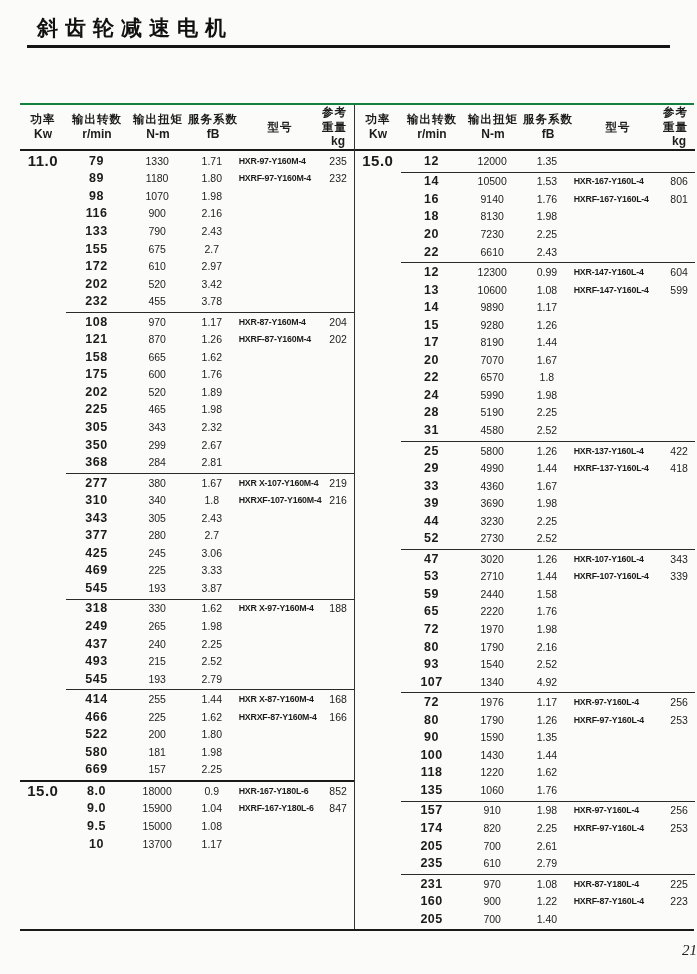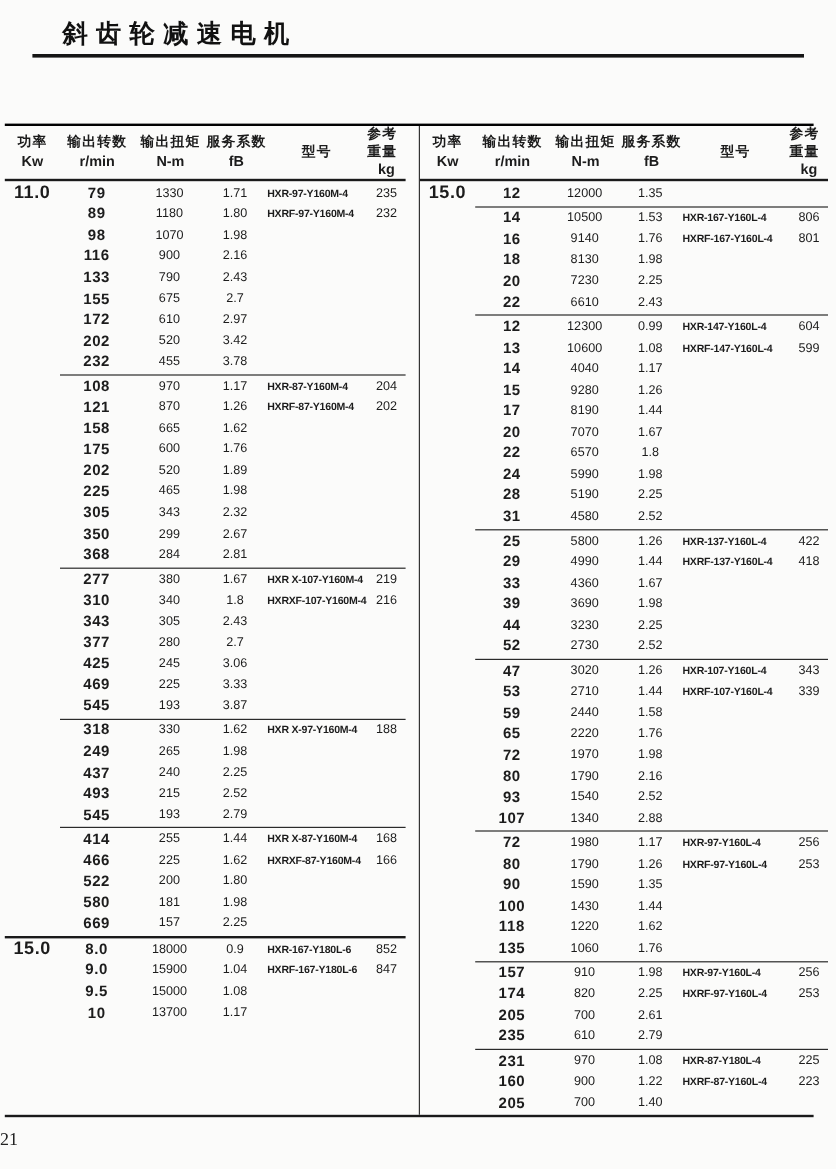--- a/index.html
+++ b/index.html
@@ -3,31 +3,30 @@
 <meta charset="utf-8">
 <style>
   html,body{margin:0;padding:0;}
   body{
     width:697px;height:974px;position:relative;overflow:hidden;
     background:#fbfbfa;color:#1c1c1c;
     font-family:"Liberation Sans","DejaVu Sans",sans-serif;
     -webkit-font-smoothing:antialiased;
   }
   .page-title{
-    position:absolute;left:52px;top:14px;
+    position:absolute;left:37px;top:14px;
     font-size:21px;font-weight:bold;letter-spacing:7px;color:#111;
   }
   .title-underline{
     position:absolute;left:27px;top:45px;width:643px;height:3px;background:#151515;
   }
   .table-wrap{
-    position:absolute;left:4px;top:103px;width:674px;
-    border-top:2px solid #000000;border-bottom:2px solid #1a1a1a;
+    position:absolute;left:20px;top:103px;width:674px;
+    border-top:2px solid #15803d;border-bottom:2px solid #1a1a1a;
     display:flex;
-    gap:11px;
   }
   .half{width:334px;}
   .half.right{width:340px;border-left:1px solid #333;}
   
   .thead{
     display:flex;height:44px;border-bottom:2px solid #1a1a1a;align-items:center;
   }
   .th{
     display:flex;flex-direction:column;justify-content:center;align-items:center;
     font-weight:bold;line-height:1.25;
@@ -51,22 +50,22 @@
     content:"";display:block;border-top:2px solid #1a1a1a;
   }
   .trow{display:flex;height:17.55px;align-items:center;}
   .c{text-align:center;white-space:nowrap;overflow:visible;}
   .c.speed{font-size:12.5px;font-weight:bold;letter-spacing:.5px;}
   .c.num{font-size:10.5px;font-weight:500;}
   .c.model{font-size:8.8px;font-weight:bold;text-align:left;padding-left:2px;letter-spacing:-0.2px;}
   .c.weight{font-size:10.5px;font-weight:500;}
   .c.power{font-size:15px;font-weight:bold;letter-spacing:.5px;}
   .page-number{
-    position:absolute;left:0;right:0;top:942px;text-align:left;
-    font-family:"Liberation Serif","DejaVu Serif",serif;font-size:15px;color:#222;
+    position:absolute;left:0;right:0;top:942px;text-align:right;
+    font-family:"Liberation Serif","DejaVu Serif",serif;font-size:15px;color:#222;font-style:italic;
   }
 </style>
 </head>
 <body>
 
 <div class="page-title">斜齿轮减速电机</div>
 <div class="title-underline"></div>
 
 <div class="table-wrap">
   <div class="half left">
@@ -515,21 +514,21 @@
             <div class="c c0 power"></div>
             <div class="c c1 speed">13</div>
             <div class="c c2 num">10600</div>
             <div class="c c3 num">1.08</div>
             <div class="c c4 model">HXRF-147-Y160L-4</div>
             <div class="c c5 weight">599</div>
           </div>
           <div class="trow">
             <div class="c c0 power"></div>
             <div class="c c1 speed">14</div>
-            <div class="c c2 num">4040</div>
+            <div class="c c2 num">9890</div>
             <div class="c c3 num">1.17</div>
             <div class="c c4 model"></div>
             <div class="c c5 weight"></div>
           </div>
           <div class="trow">
             <div class="c c0 power"></div>
             <div class="c c1 speed">15</div>
             <div class="c c2 num">9280</div>
             <div class="c c3 num">1.26</div>
             <div class="c c4 model"></div>
@@ -688,30 +687,30 @@
             <div class="c c1 speed">93</div>
             <div class="c c2 num">1540</div>
             <div class="c c3 num">2.52</div>
             <div class="c c4 model"></div>
             <div class="c c5 weight"></div>
           </div>
           <div class="trow">
             <div class="c c0 power"></div>
             <div class="c c1 speed">107</div>
             <div class="c c2 num">1340</div>
-            <div class="c c3 num">2.88</div>
+            <div class="c c3 num">4.92</div>
             <div class="c c4 model"></div>
             <div class="c c5 weight"></div>
           </div>
         </div>
         <div class="section div-partial">
           <div class="trow">
             <div class="c c0 power"></div>
             <div class="c c1 speed">72</div>
-            <div class="c c2 num">1980</div>
+            <div class="c c2 num">1976</div>
             <div class="c c3 num">1.17</div>
             <div class="c c4 model">HXR-97-Y160L-4</div>
             <div class="c c5 weight">256</div>
           </div>
           <div class="trow">
             <div class="c c0 power"></div>
             <div class="c c1 speed">80</div>
             <div class="c c2 num">1790</div>
             <div class="c c3 num">1.26</div>
             <div class="c c4 model">HXRF-97-Y160L-4</div>

